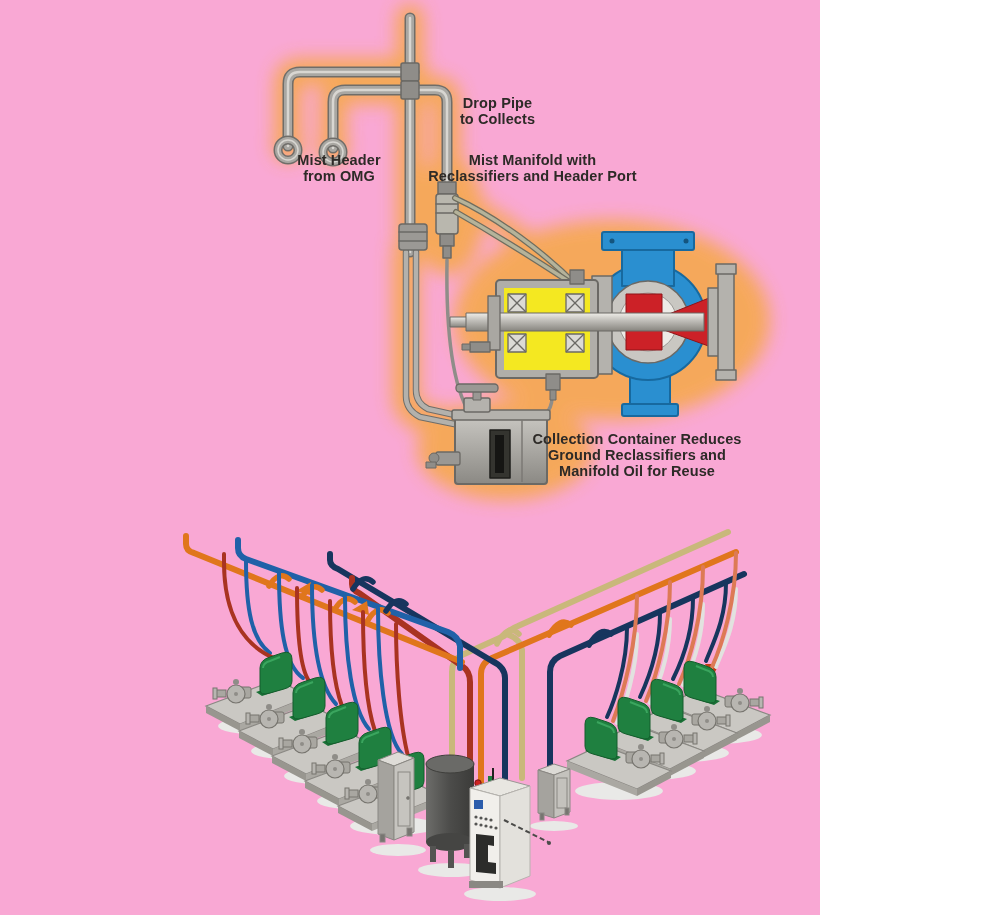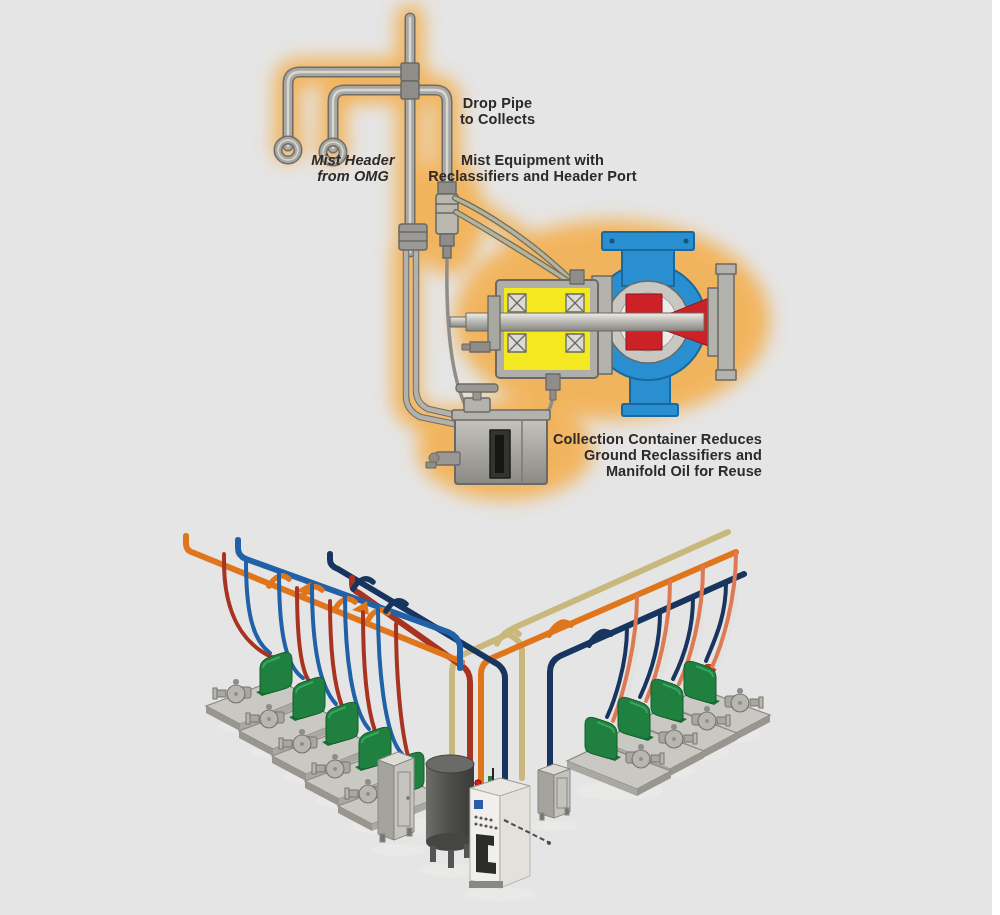--- a/index.html
+++ b/index.html
@@ -1,16 +1,16 @@
 <!DOCTYPE html>
 <html><head>
 <meta charset="utf-8">
 <style>
   html,body{margin:0;padding:0;background:#ffffff;}
-  .page{position:relative;width:992px;height:915px;background:#e5e5e5;overflow:hidden;
+  .page{position:relative;width:820px;height:915px;background:#f9a8d4;overflow:hidden;
         font-family:"Liberation Sans",sans-serif;}
   svg{display:block;}
   .label{position:absolute;text-align:center;font-weight:bold;font-size:14.5px;
          line-height:16px;color:#2d2a27;letter-spacing:.1px;}
 </style>
 </head>
 <body>
 
 <div class="page">
 
@@ -171,29 +171,29 @@
       <circle cx="434" cy="458" r="5" fill="#8f8d89" stroke="#6b6965" stroke-width="1"></circle>
       <rect x="426" y="462" width="10" height="6" fill="#8f8d89" stroke="#6b6965" stroke-width="1"></rect>
     </g>
   </g>
 </svg>
 
 <div class="label" style="left:425px;top:95px;width:145px;">
   <span>Drop Pipe</span><br>
   <span>to Collects</span>
 </div>
-<div class="label" style="left:284px;top:152px;width:138px;font-style:italic;">
+<div class="label" style="left:270px;top:152px;width:138px;">
   <span>Mist Header</span><br>
   <span>from OMG</span>
 </div>
 <div class="label" style="left:420px;top:152px;width:225px;">
-  <span>Mist Equipment with</span><br>
+  <span>Mist Manifold with</span><br>
   <span>Reclassifiers and Header Port</span>
 </div>
-<div class="label" style="left:552px;top:431px;width:210px;text-align:right;">
+<div class="label" style="left:532px;top:431px;width:210px;">
   <span>Collection Container Reduces</span><br>
   <span>Ground Reclassifiers and</span><br>
   <span>Manifold Oil for Reuse</span>
 </div>
 
 <svg width="1000" height="395" viewBox="0 0 1000 395" style="position:absolute;top:520px;left:0;">
   <defs>
     <linearGradient id="gTank" x1="0" y1="0" x2="1" y2="0">
       <stop offset="0" stop-color="#6d6d6a"></stop>
           <stop offset=".5" stop-color="#4c4c4a"></stop>

